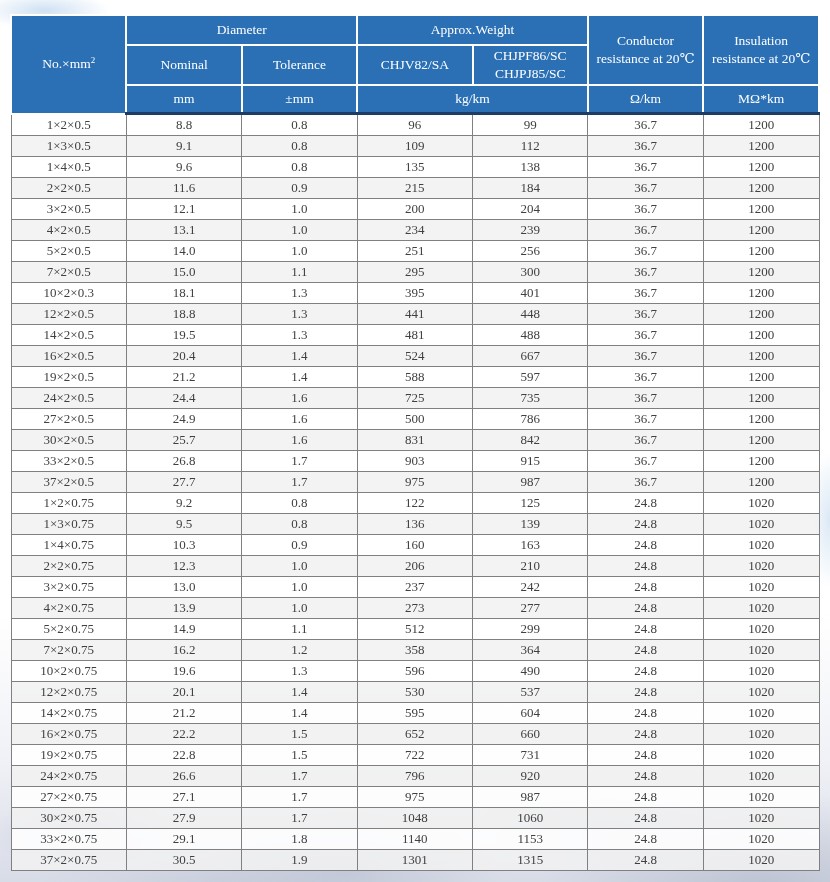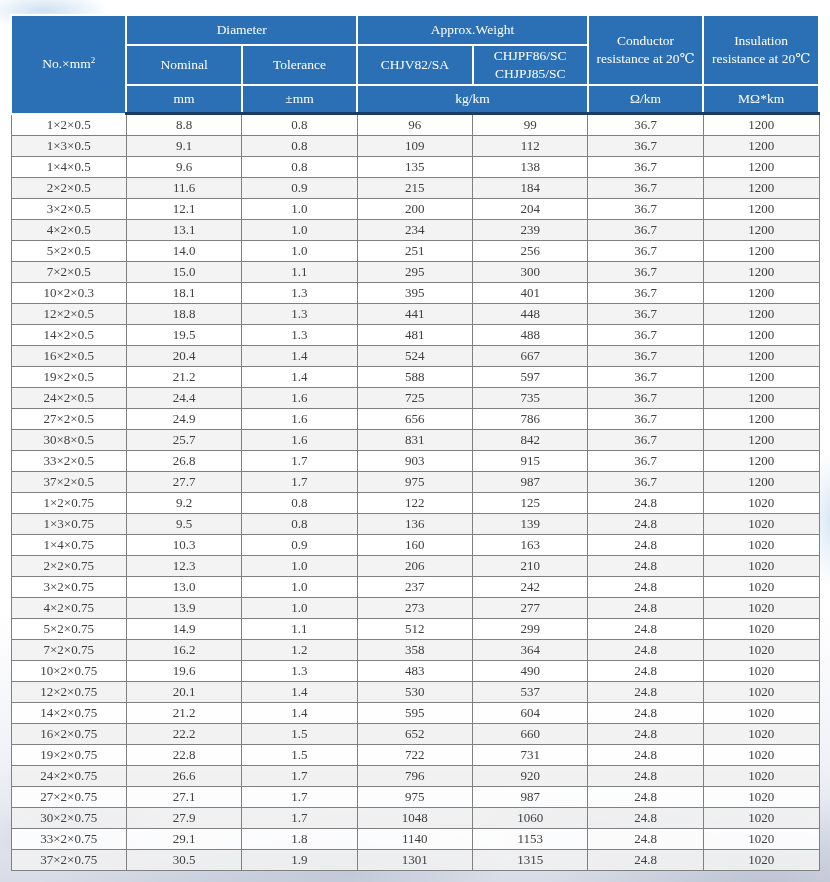--- a/index.html
+++ b/index.html
@@ -217,27 +217,27 @@
         <td>1.6</td>
         <td>725</td>
         <td>735</td>
         <td>36.7</td>
         <td>1200</td>
       </tr>
       <tr>
         <td>27×2×0.5</td>
         <td>24.9</td>
         <td>1.6</td>
-        <td>656</td>
+        <td>500</td>
         <td>786</td>
         <td>36.7</td>
         <td>1200</td>
       </tr>
       <tr>
-        <td>30×8×0.5</td>
+        <td>30×2×0.5</td>
         <td>25.7</td>
         <td>1.6</td>
         <td>831</td>
         <td>842</td>
         <td>36.7</td>
         <td>1200</td>
       </tr>
       <tr>
         <td>33×2×0.5</td>
         <td>26.8</td>
@@ -325,21 +325,21 @@
         <td>1.2</td>
         <td>358</td>
         <td>364</td>
         <td>24.8</td>
         <td>1020</td>
       </tr>
       <tr>
         <td>10×2×0.75</td>
         <td>19.6</td>
         <td>1.3</td>
-        <td>483</td>
+        <td>596</td>
         <td>490</td>
         <td>24.8</td>
         <td>1020</td>
       </tr>
       <tr>
         <td>12×2×0.75</td>
         <td>20.1</td>
         <td>1.4</td>
         <td>530</td>
         <td>537</td>

